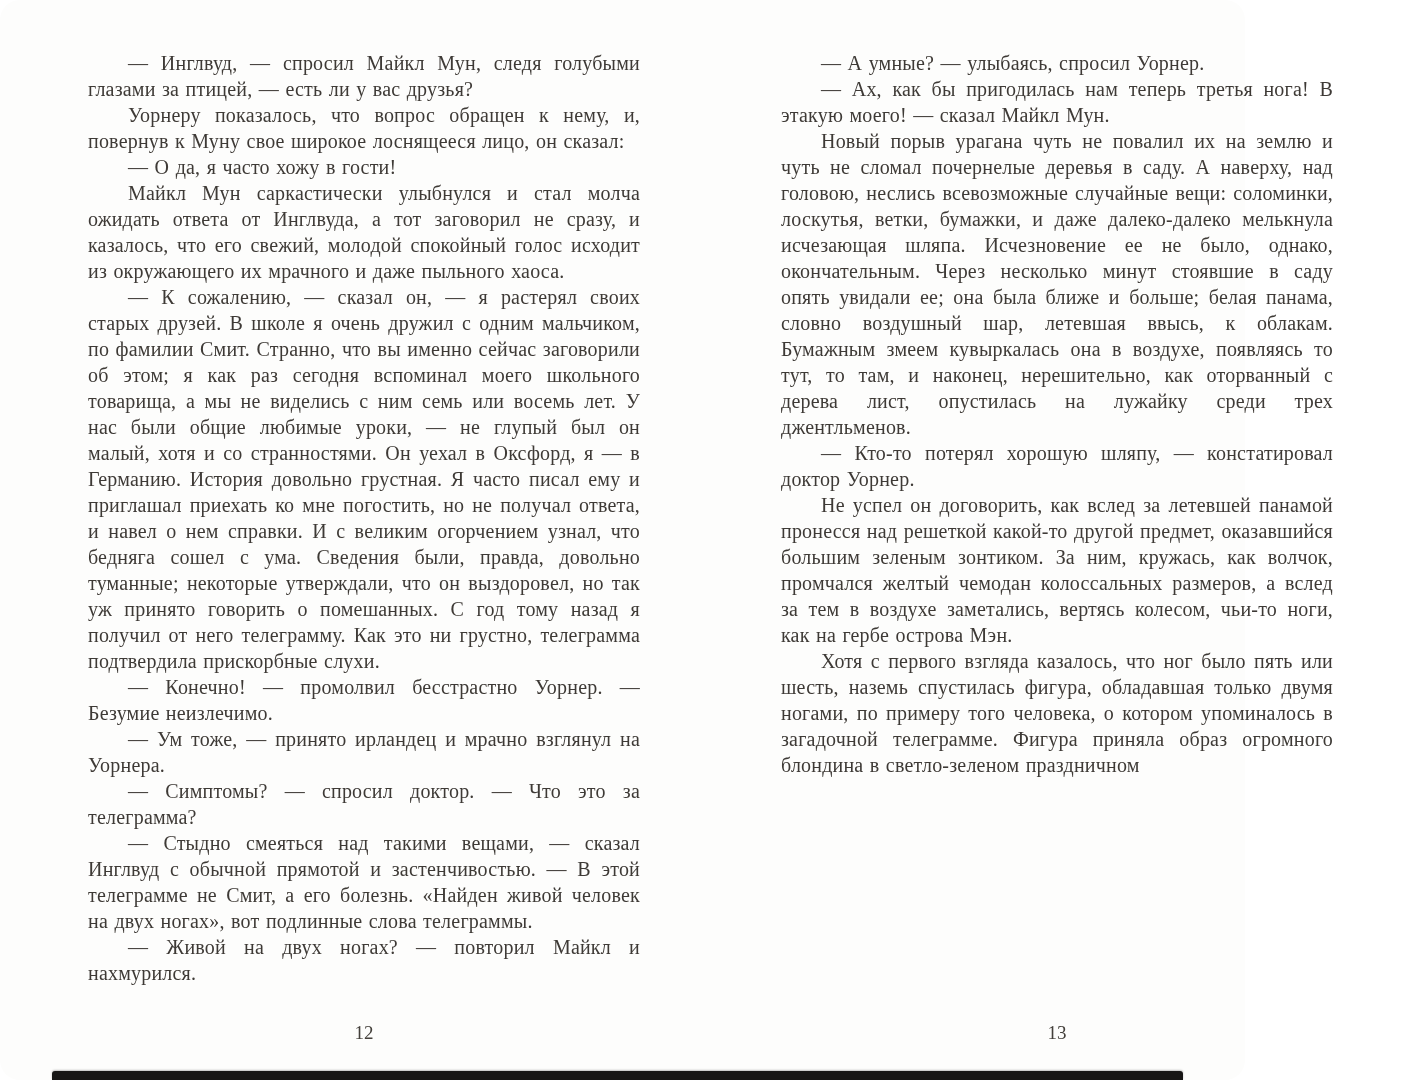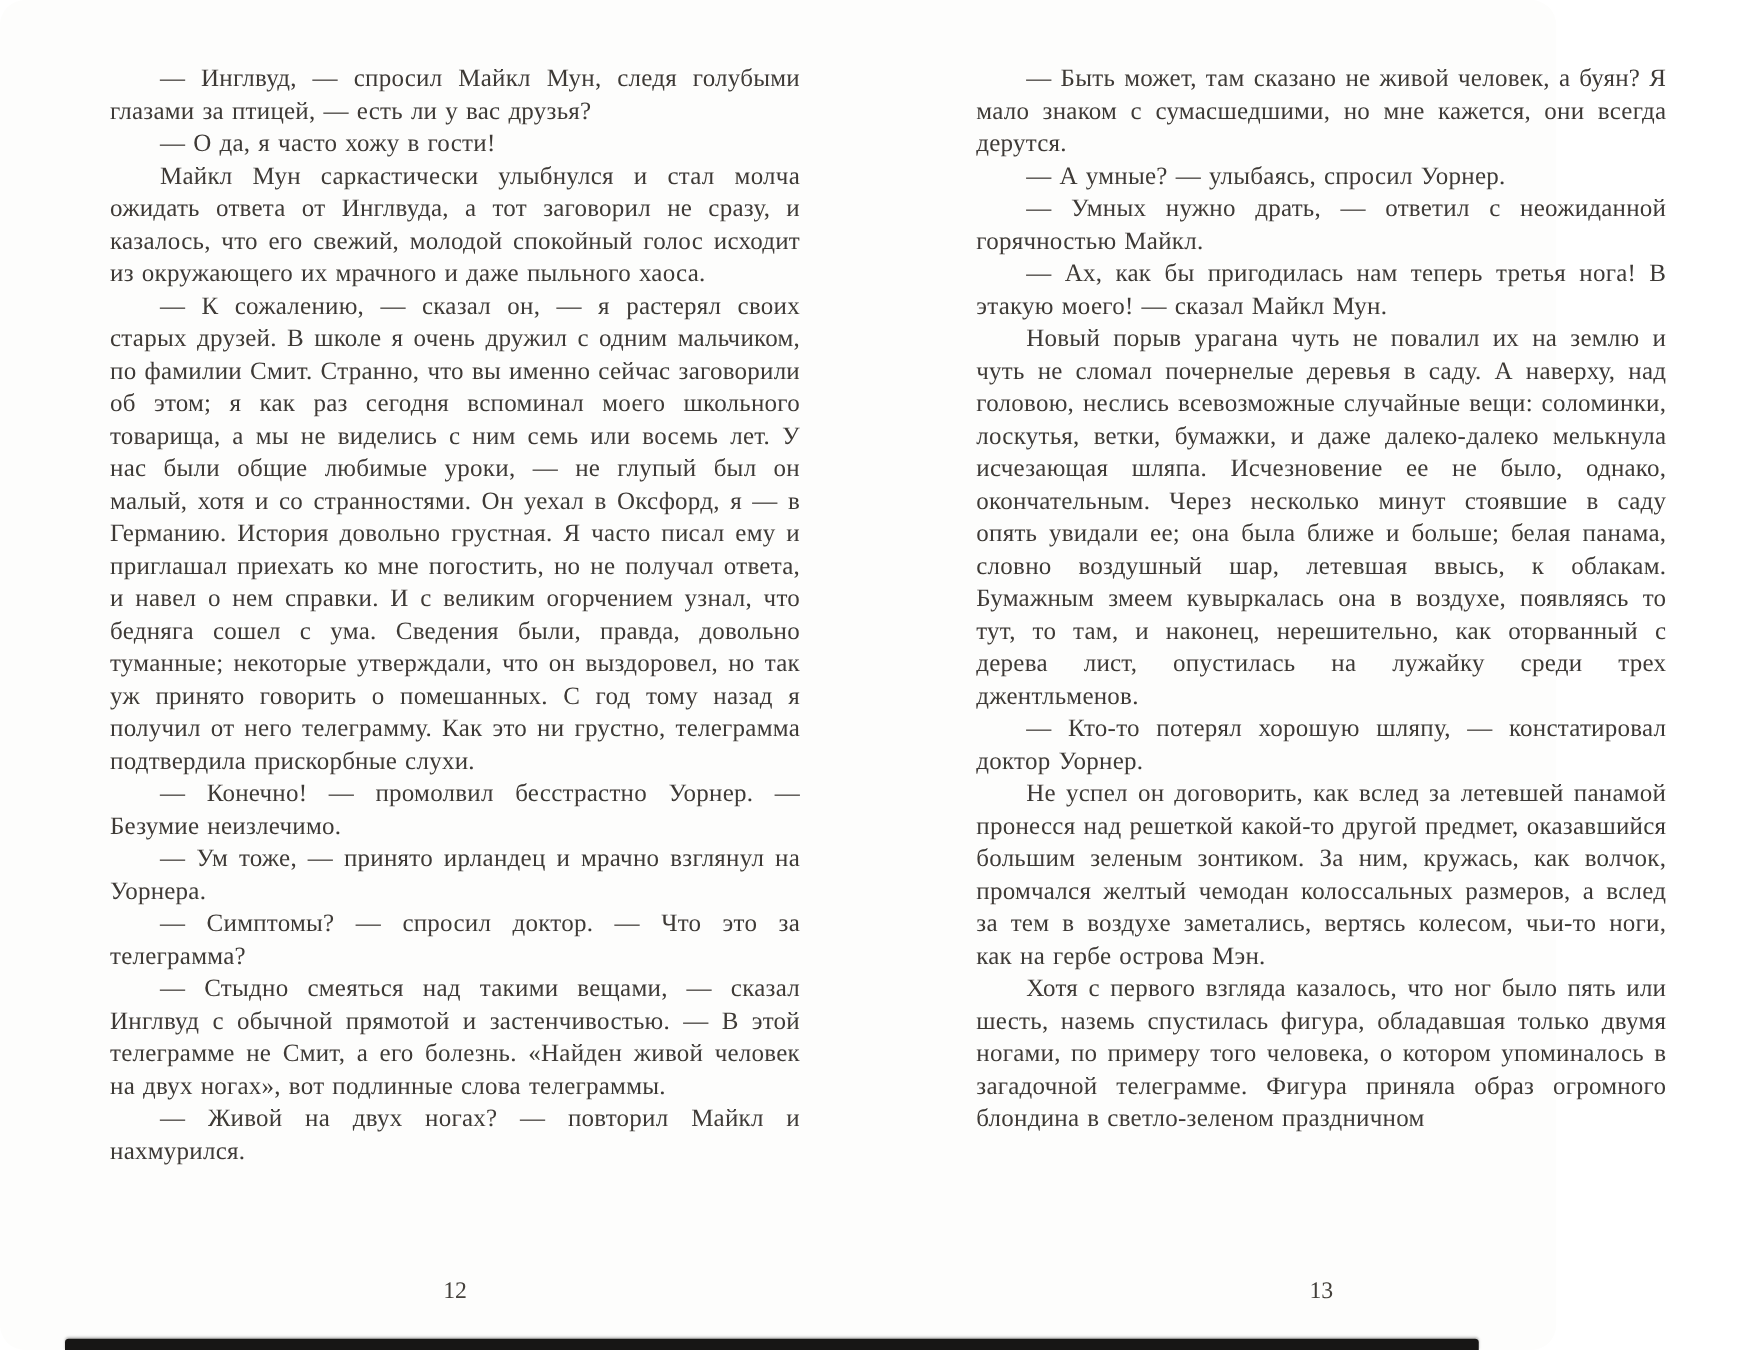--- a/index.html
+++ b/index.html
@@ -59,37 +59,36 @@
   }
 </style>
 </head>
 <body>
 
 <div class="scan">
 
   <section class="page page-left" lang="ru">
     <div class="page-body">
         <p class="para">— Инглвуд, — спросил Майкл Мун, следя голубыми глазами за птицей, — есть ли у вас друзья?</p>
+        <p class="para">Уорнеру показалось, что вопрос обращен к нему, и, повернув к Муну свое широкое лоснящееся лицо, он сказал:</p>
         <p class="para">— О да, я часто хожу в гости!</p>
         <p class="para">Майкл Мун саркастически улыбнулся и стал молча ожидать ответа от Инглвуда, а тот заговорил не сразу, и казалось, что его свежий, молодой спокойный голос исходит из окружающего их мрачного и даже пыльного хаоса.</p>
         <p class="para">— К сожалению, — сказал он, — я растерял своих старых друзей. В школе я очень дружил с одним мальчиком, по фамилии Смит. Странно, что вы именно сейчас заговорили об этом; я как раз сегодня вспоминал моего школьного товарища, а мы не виделись с ним семь или восемь лет. У нас были общие любимые уроки, — не глупый был он малый, хотя и со странностями. Он уехал в Оксфорд, я — в Германию. История довольно грустная. Я часто писал ему и приглашал приехать ко мне погостить, но не получал ответа, и навел о нем справки. И с великим огорчением узнал, что бедняга сошел с ума. Сведения были, правда, довольно туманные; некоторые утверждали, что он выздоровел, но так уж принято говорить о помешанных. С год тому назад я получил от него телеграмму. Как это ни грустно, телеграмма подтвердила прискорбные слухи.</p>
         <p class="para">— Конечно! — промолвил бесстрастно Уорнер. — Безумие неизлечимо.</p>
         <p class="para">— Ум тоже, — принято ирландец и мрачно взглянул на Уорнера.</p>
         <p class="para">— Симптомы? — спросил доктор. — Что это за телеграмма?</p>
         <p class="para">— Стыдно смеяться над такими вещами, — сказал Инглвуд с обычной прямотой и застенчивостью. — В этой телеграмме не Смит, а его болезнь. «Найден живой человек на двух ногах», вот подлинные слова телеграммы.</p>
         <p class="para">— Живой на двух ногах? — повторил Майкл и нахмурился.</p>
       </div>
     <div class="page-number">12</div>
   </section>
 
   <section class="page page-right" lang="ru">
     <div class="page-body">
-        <p class="para">— Быть может, там сказано не живой человек, а буян? Я мало знаком с сумасшедшими, но мне кажется, они всегда дерутся.</p>
         <p class="para">— А умные? — улыбаясь, спросил Уорнер.</p>
-        <p class="para">— Умных нужно драть, — ответил с неожиданной горячностью Майкл.</p>
         <p class="para">— Ах, как бы пригодилась нам теперь третья нога! В этакую моего! — сказал Майкл Мун.</p>
         <p class="para">Новый порыв урагана чуть не повалил их на землю и чуть не сломал почернелые деревья в саду. А наверху, над головою, неслись всевозможные случайные вещи: соломинки, лоскутья, ветки, бумажки, и даже далеко-далеко мелькнула исчезающая шляпа. Исчезновение ее не было, однако, окончательным. Через несколько минут стоявшие в саду опять увидали ее; она была ближе и больше; белая панама, словно воздушный шар, летевшая ввысь, к облакам. Бумажным змеем кувыркалась она в воздухе, появляясь то тут, то там, и наконец, нерешительно, как оторванный с дерева лист, опустилась на лужайку среди трех джентльменов.</p>
         <p class="para">— Кто-то потерял хорошую шляпу, — констатировал доктор Уорнер.</p>
         <p class="para">Не успел он договорить, как вслед за летевшей панамой пронесся над решеткой какой-то другой предмет, оказавшийся большим зеленым зонтиком. За ним, кружась, как волчок, промчался желтый чемодан колоссальных размеров, а вслед за тем в воздухе заметались, вертясь колесом, чьи-то ноги, как на гербе острова Мэн.</p>
         <p class="para">Хотя с первого взгляда казалось, что ног было пять или шесть, наземь спустилась фигура, обладавшая только двумя ногами, по примеру того человека, о котором упоминалось в загадочной телеграмме. Фигура приняла образ огромного блондина в светло-зеленом праздничном</p>
       </div>
     <div class="page-number">13</div>
   </section>
 
   <div class="scan-edge"></div>

